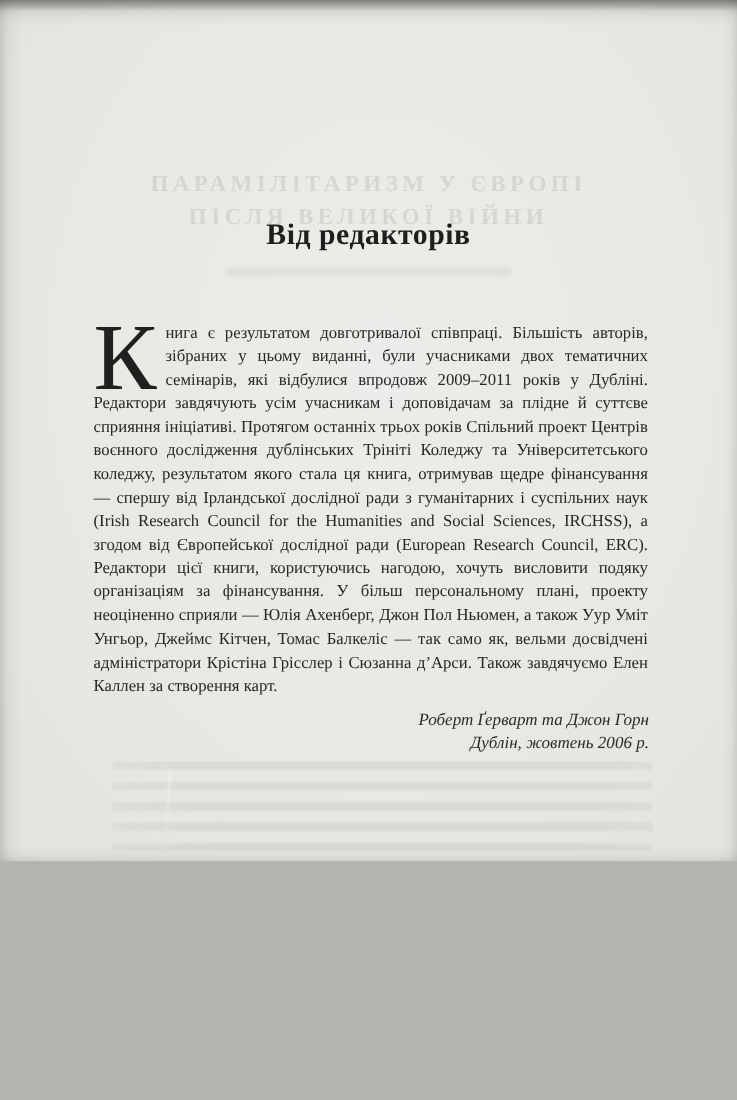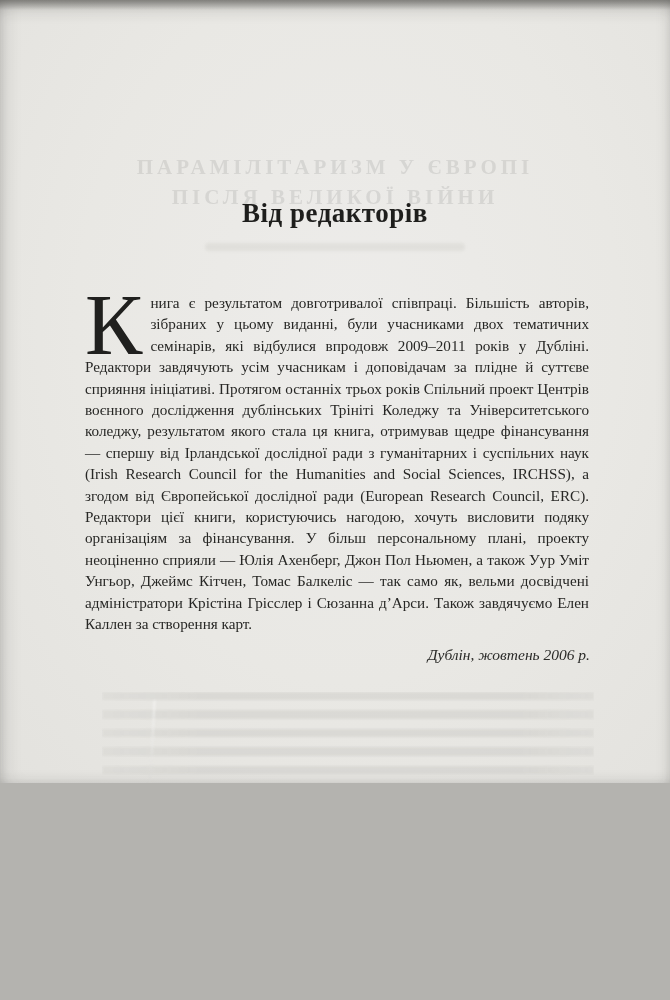--- a/index.html
+++ b/index.html
@@ -151,16 +151,17 @@
   <div class="crease-vertical"></div>
   <div class="crease-corner"></div>
 
   <h1 class="title">Від редакторів</h1>
 
   <p class="body-text">
     <span class="dropcap">К</span><span>нига є результатом довготривалої співпраці. Більшість авторів, зібраних у цьому виданні, були учасниками двох тематичних семінарів, які відбулися впродовж 2009–2011 років у Дубліні. Редактори завдячують усім учасникам і доповідачам за плідне й суттєве сприяння ініціативі. Протягом останніх трьох років Спільний проект Центрів воєнного дослідження дублінських Трініті Коледжу та Університетського коледжу, результатом якого стала ця книга, отримував щедре фінансування — спершу від Ірландської дослідної ради з гуманітарних і суспільних наук (Irish Research Council for the Humanities and Social Sciences, IRCHSS), а згодом від Європейської дослідної ради (European Research Council, ERC). Редактори цієї книги, користуючись нагодою, хочуть висловити подяку організаціям за фінансування. У більш персональному плані, проекту неоціненно сприяли — Юлія Ахенберг, Джон Пол Ньюмен, а також Уур Уміт Унгьор, Джеймс Кітчен, Томас Балкеліс — так само як, вельми досвідчені адміністратори Крістіна Грісслер і Сюзанна д’Арси. Також завдячуємо Елен Каллен за створення карт.</span>
   </p>
 
   <div class="signature">
+    <div>Роберт Ґерварт та Джон Горн</div>
     <div>Дублін, жовтень 2006 р.</div>
   </div>
 
 </div>
 
 </body></html>

